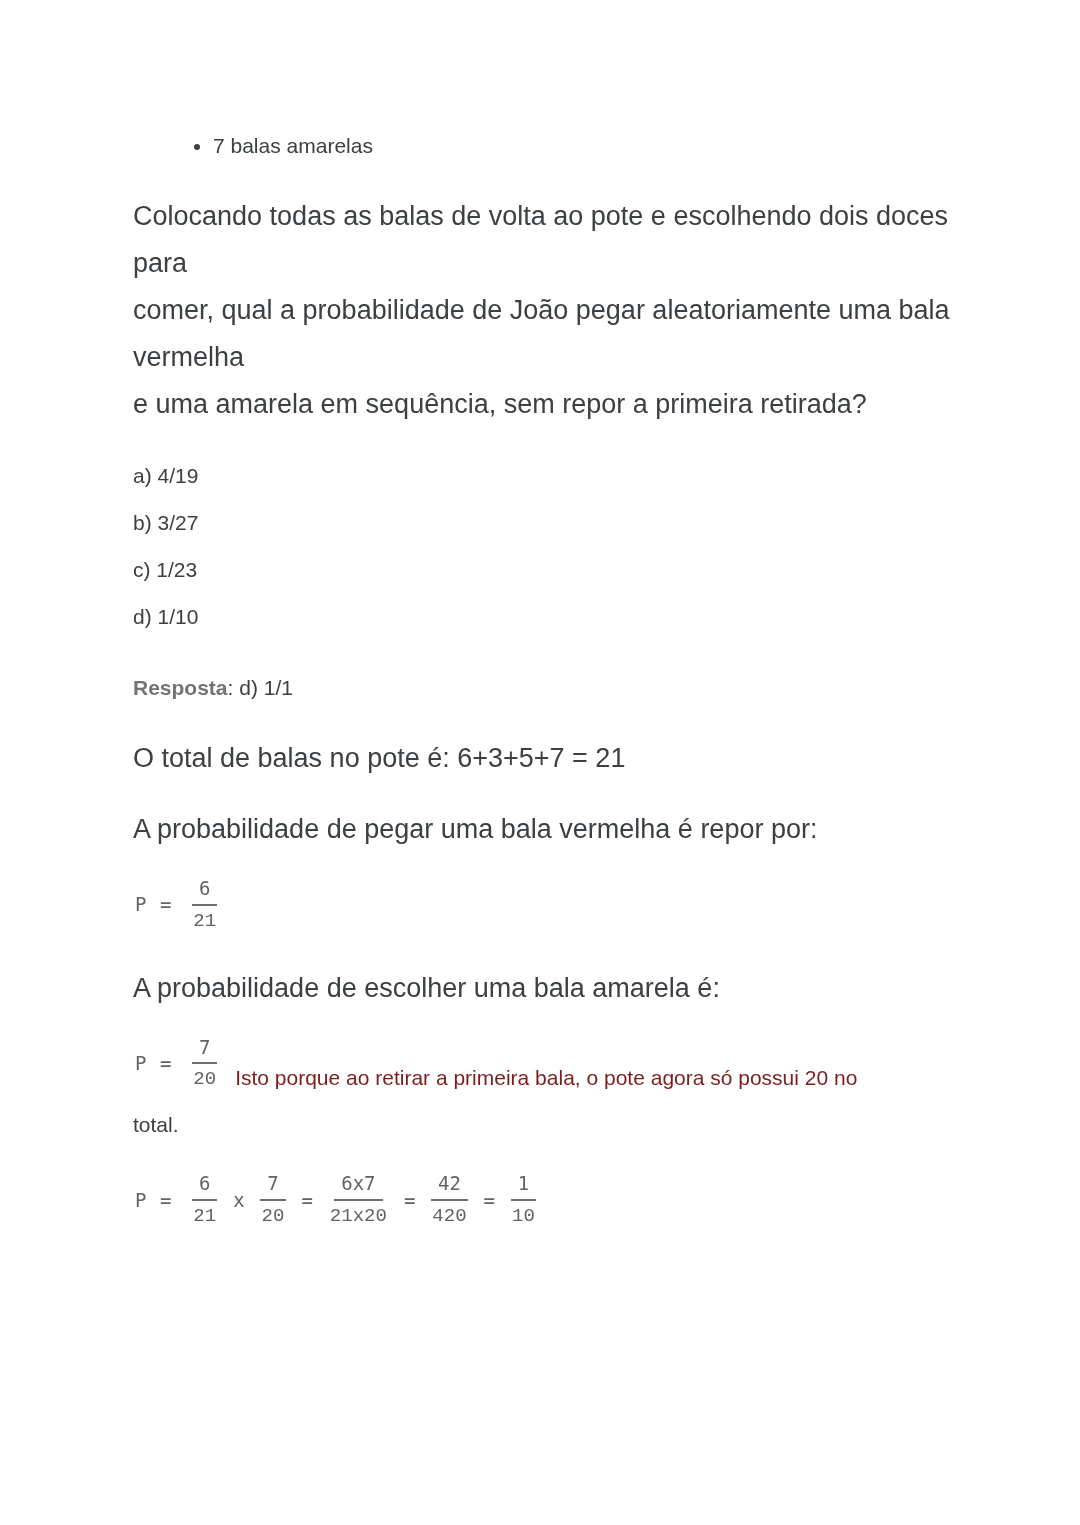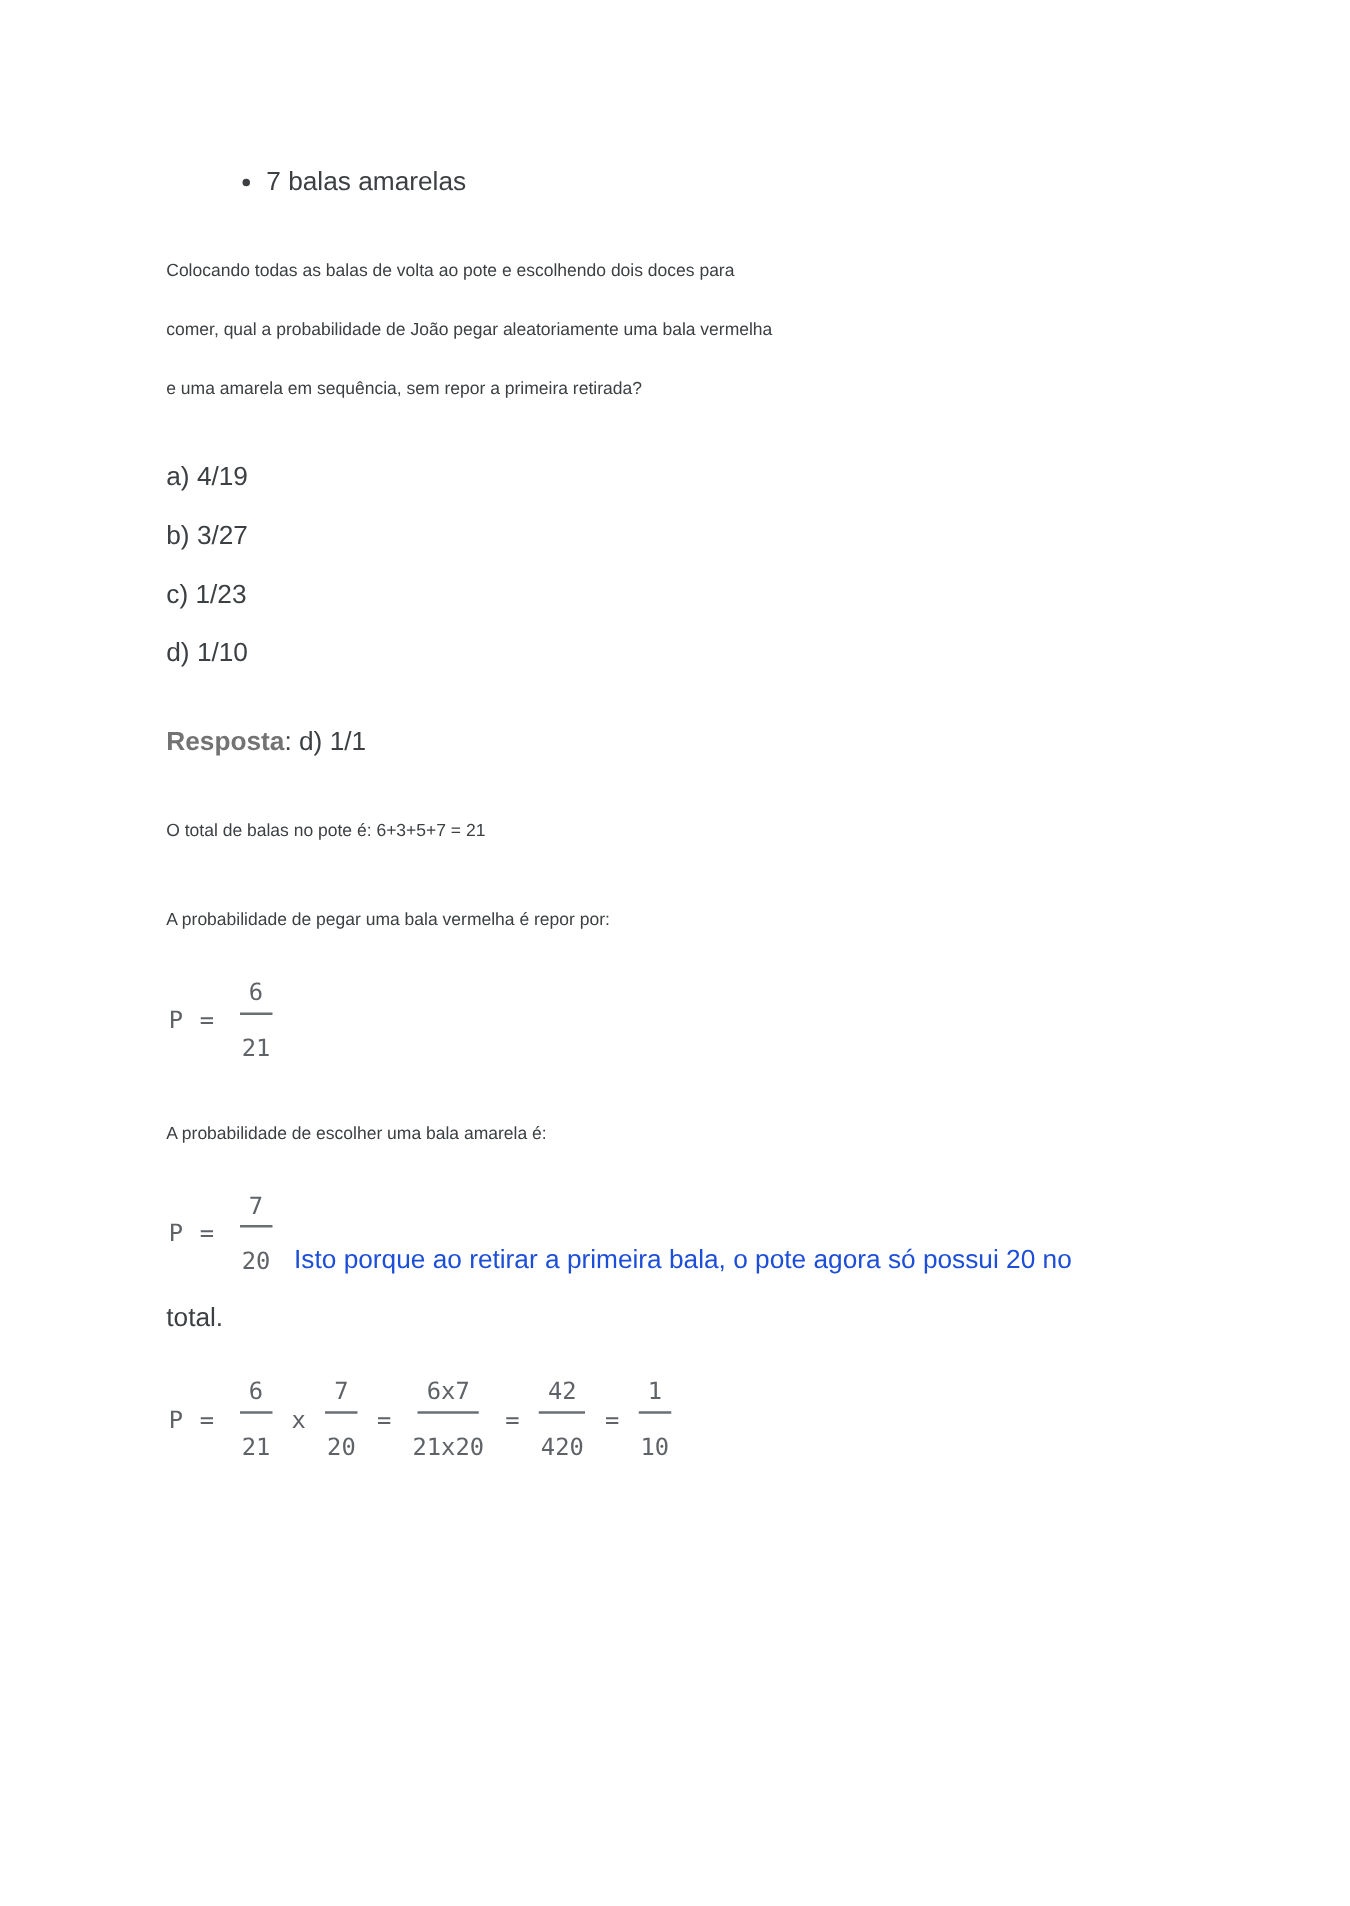--- a/index.html
+++ b/index.html
@@ -11,21 +11,21 @@
     width: 1080px;
     height: 1525px;
     overflow: hidden;
   }
   .page {
     width: 1080px;
     height: 1497px;
     padding: 122px 110px 0 133px;
   }
   .para {
-    font-size: 14px;
+    font-size: 27px;
     line-height: 47px;
     margin: 0 0 24px 0;
     max-width: 840px;
     white-space: pre-line;
   }
   ul.bullet-list {
     margin: 0 0 24px 0;
     padding: 0 0 0 80px;
     max-width: 760px;
   }
@@ -62,26 +62,26 @@
   .eq-lhs { margin-right: 14px; letter-spacing: 1px; }
   .frac {
     display: inline-flex;
     flex-direction: column;
     align-items: center;
   }
   .frac .num {
     padding: 0 7px 4px 7px;
     border-bottom: 2px solid #6a6f73;
   }
-  .frac .den { padding: 16px 7px 0 7px; }
+  .frac .den { padding: 4px 7px 0 7px; font-family: Liberation Mono, monospace; }
   .eq-op { margin: 0 10px; }
   .eq-inline-text {
     font-family: "Liberation Sans", sans-serif;
     font-size: 21px;
-    color: #1d4ed8;
+    color: #7f1d1d;
     align-self: flex-end;
     padding-bottom: 1px;
     margin-left: 12px;
     white-space: nowrap;
   }
   .eq2-wrap { margin-bottom: 0; }
   .continuation {
     font-size: 21px;
     line-height: 47px;
     margin: 10px 0 24px 0;

